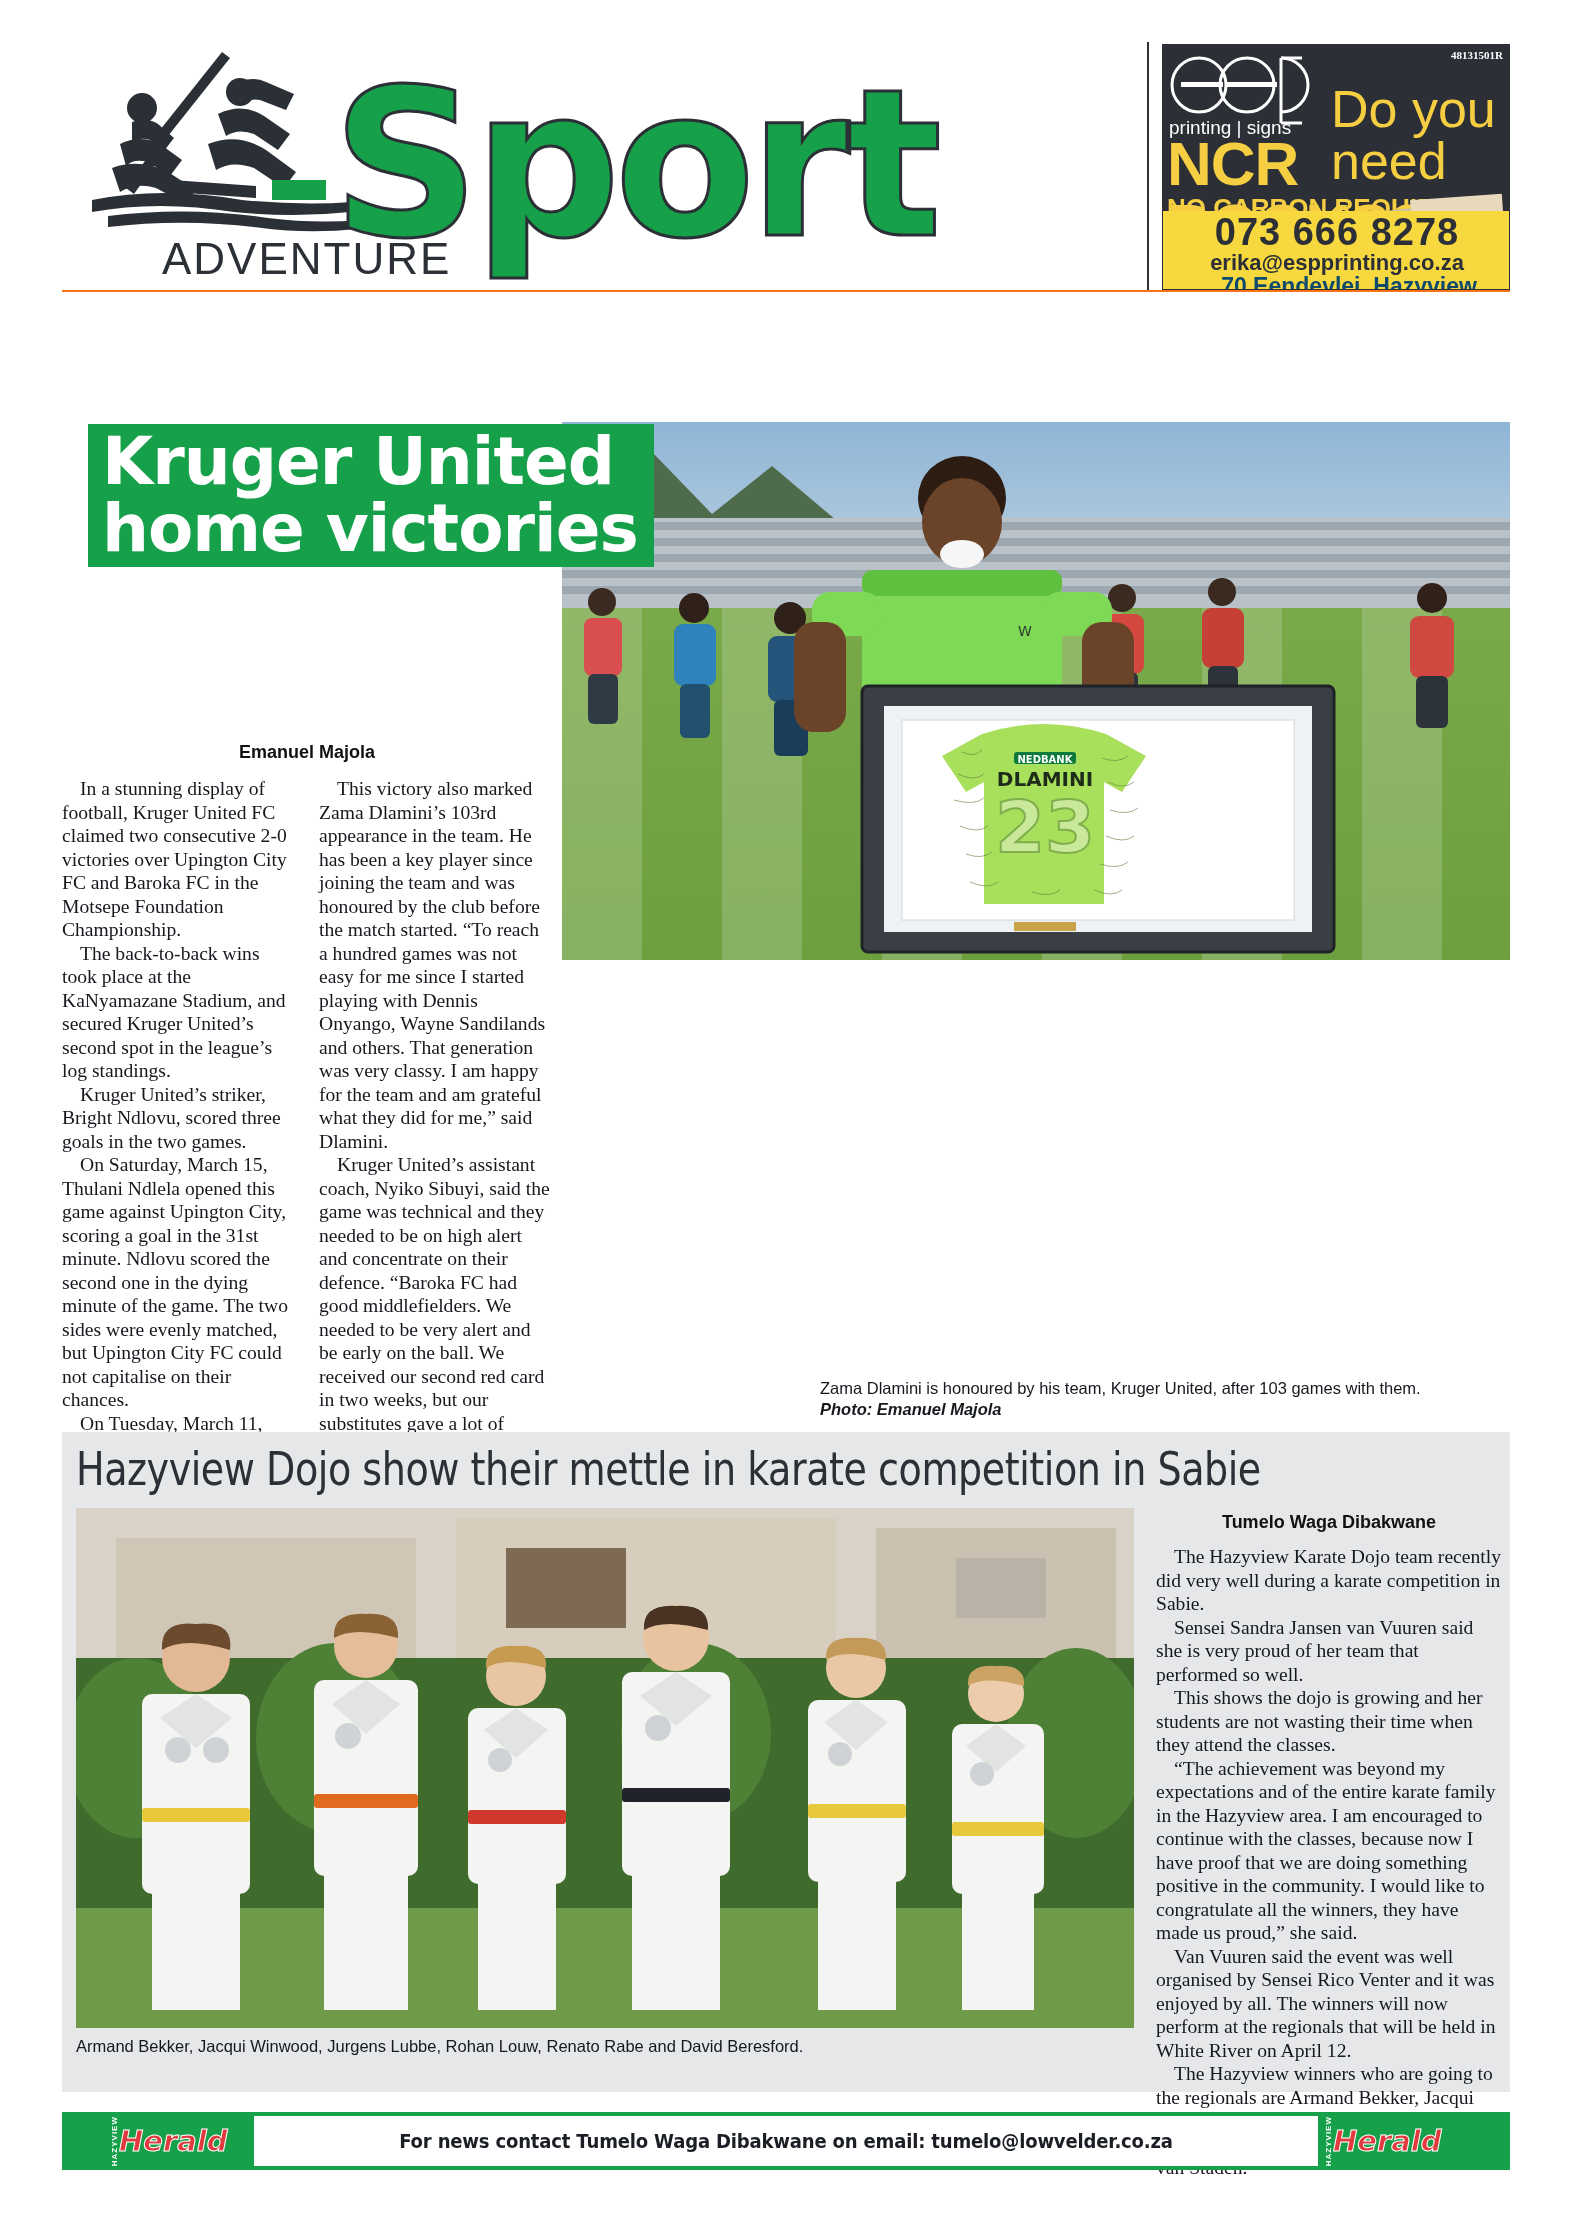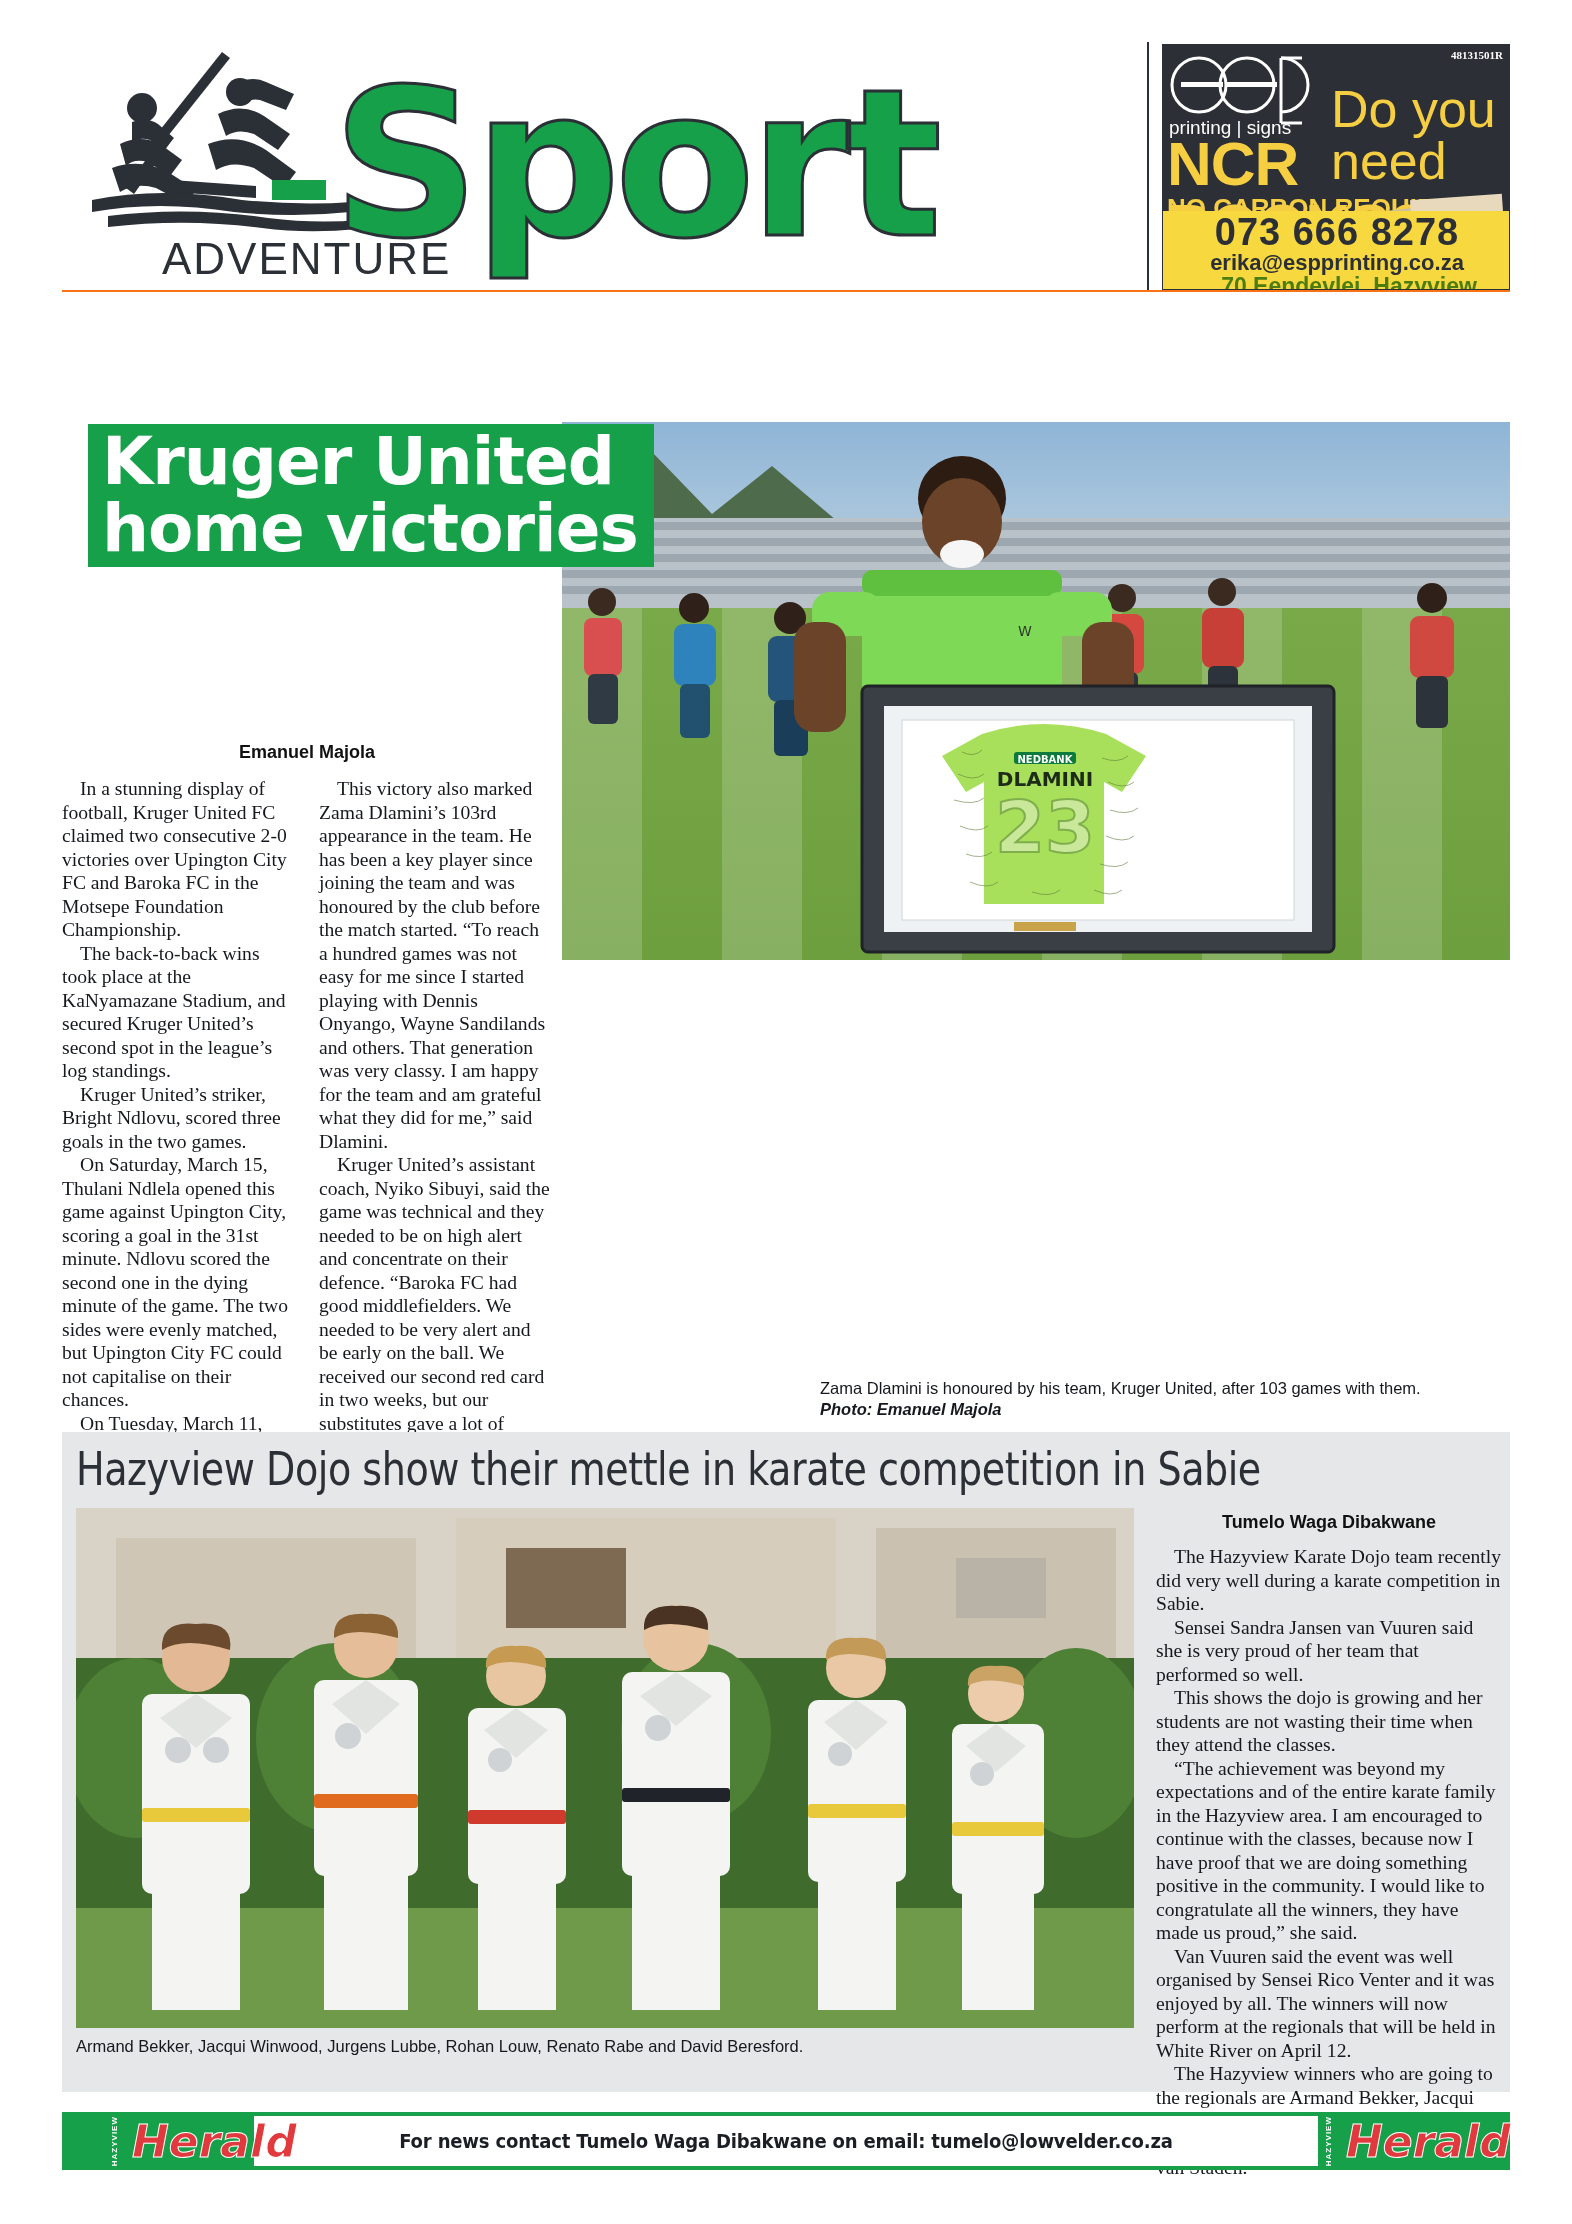--- a/index.html
+++ b/index.html
@@ -82,21 +82,21 @@
     font-family: "Liberation Sans", sans-serif; font-weight: bold;
     font-size: 38px; color: #2c2f36; line-height: 1.0; padding-top: 2px;
     letter-spacing: 1px;
   }
   .esp-mail {
     font-family: "Liberation Sans", sans-serif; font-weight: bold;
     font-size: 22px; color: #2c2f36; line-height: 1.05;
   }
   .esp-addr {
     font-family: "Liberation Sans", sans-serif; font-weight: bold;
-    font-size: 23px; color: #4d7c0f; line-height: 1.05; padding-left: 24px;
+    font-size: 23px; color: #0c4a6e; line-height: 1.05; padding-left: 24px;
   }
 
   
   .hero-head {
     position: absolute; left: 88px; top: 424px;
     background: #17A04A; padding: 4px 16px 4px 14px;
     display: inline-block;
   }
   .hero-head-line {
     font-family: "DejaVu Sans", sans-serif; font-weight: bold;
@@ -169,21 +169,21 @@
     width: 150px; height: 50px; background: #17A04A; position: relative;
     display:flex; align-items:center;
   }
   .herald-small {
     font-family: "Liberation Sans", sans-serif; font-size: 8px; font-weight:bold;
     color: #fff; writing-mode: vertical-rl; transform: rotate(180deg);
     letter-spacing: 1px; margin-left: 6px;
   }
   .herald-word {
     font-family: "DejaVu Sans", sans-serif; font-weight: bold; font-style: italic;
-    font-size: 44px; color: #E03A3E; margin-left: 13px;
+    font-size: 29px; color: #E03A3E; margin-left: 0;
     -webkit-text-stroke: 1px #ffffff;
   }
   .footer-text {
     flex: 1; text-align: center;
     font-family: "DejaVu Sans", sans-serif; font-weight: bold;
     font-size: 19px; color: #1b1f25; letter-spacing: -0.2px;
     transform: scaleX(0.95);
   }
 </style>
 </head>

